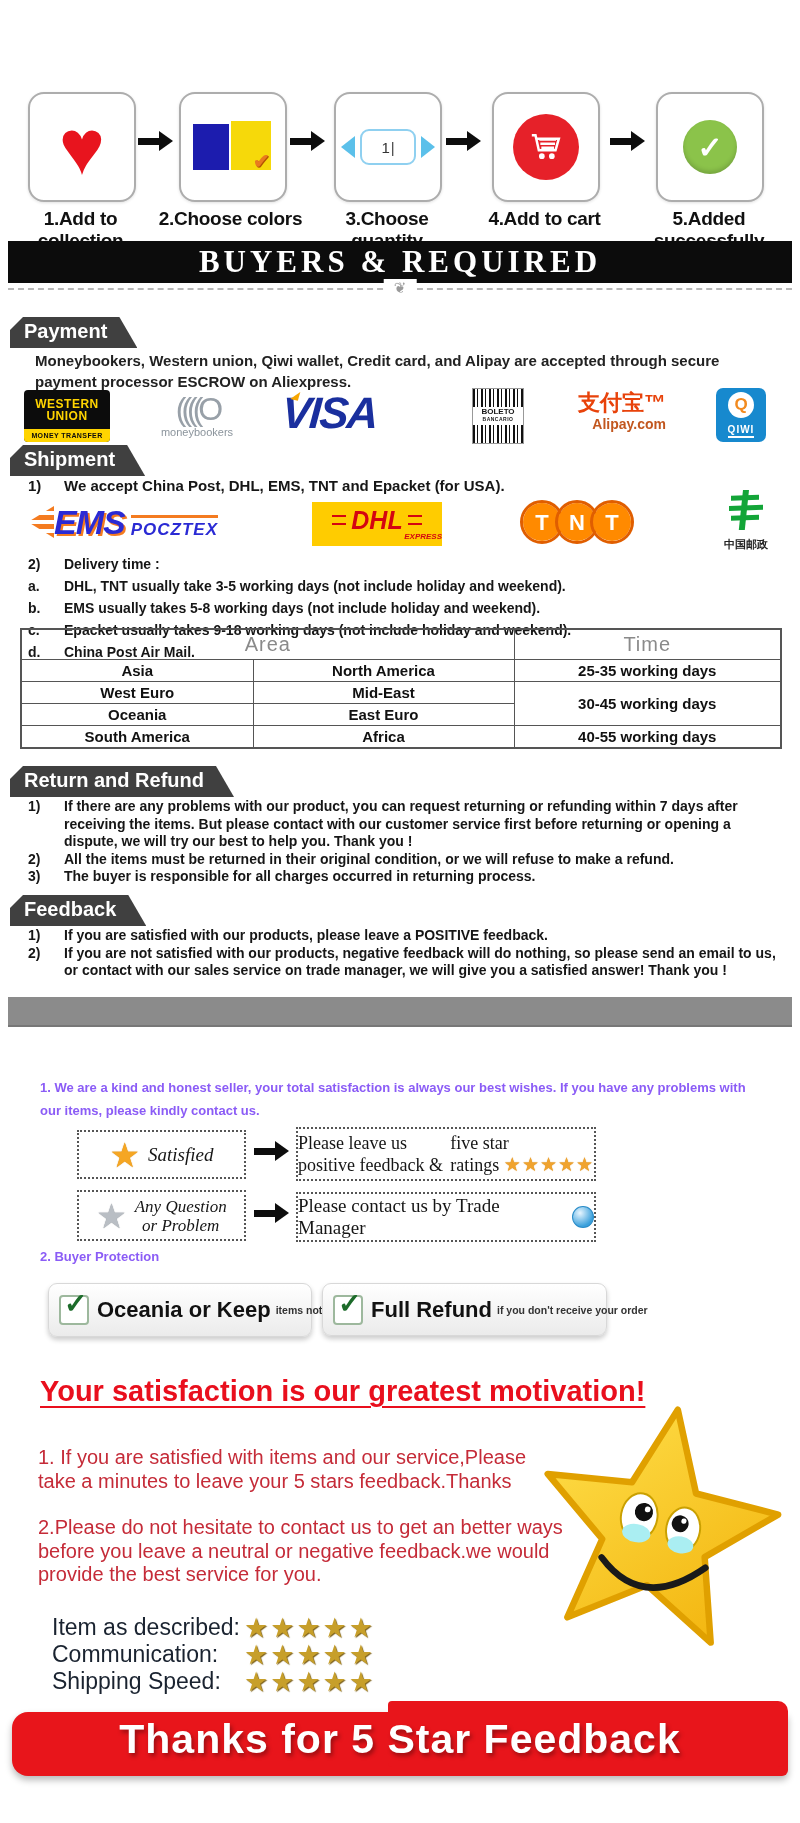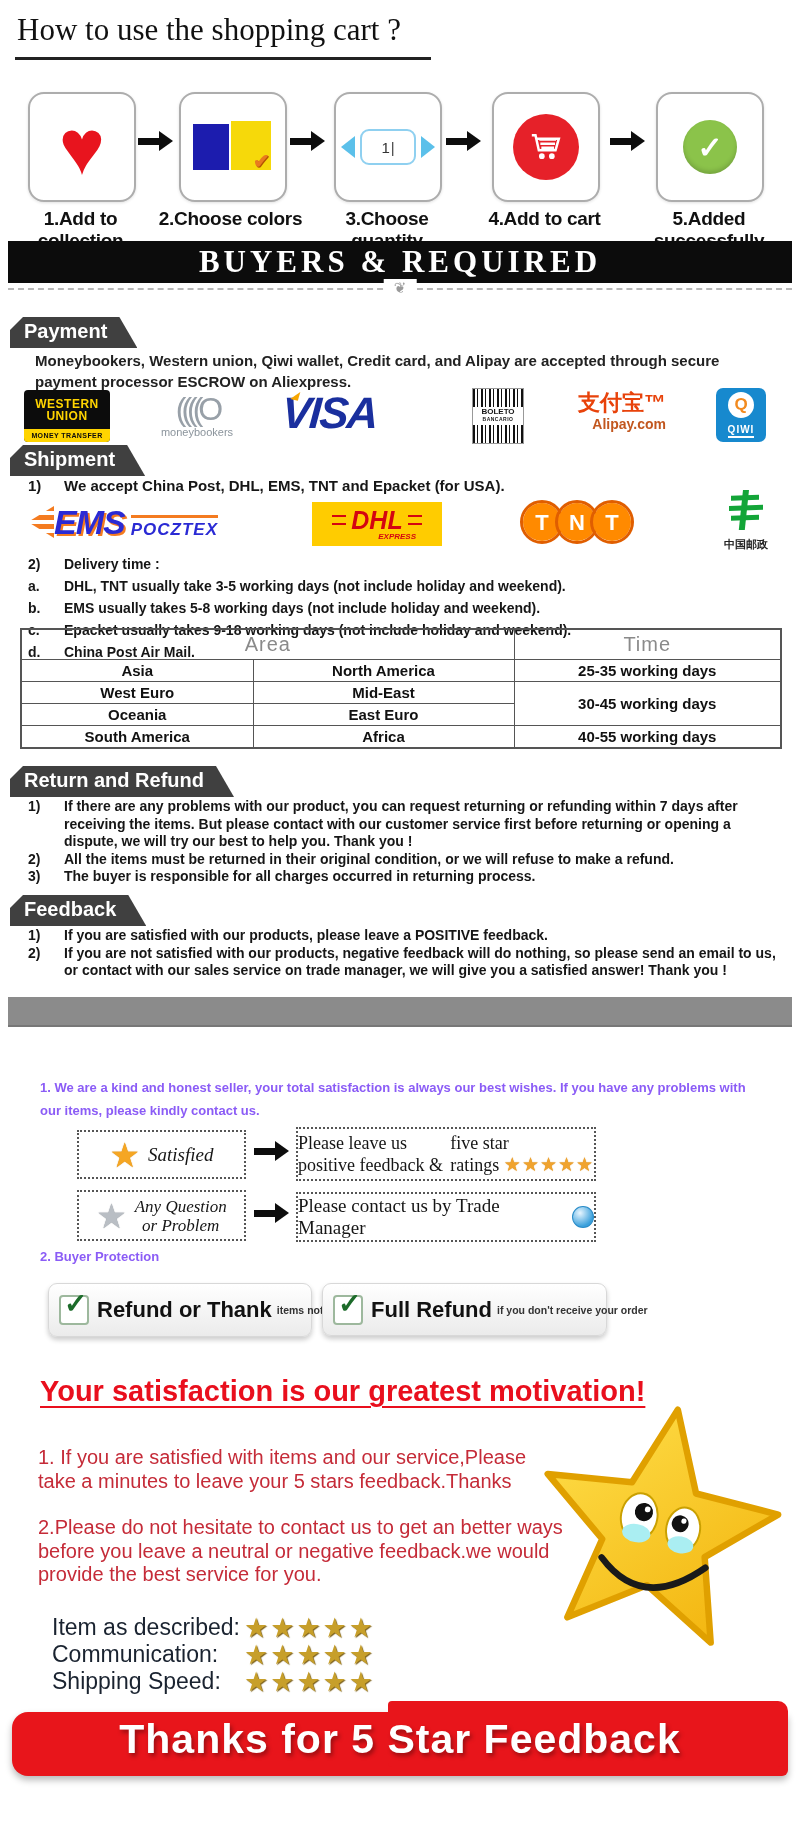--- a/index.html
+++ b/index.html
@@ -78,21 +78,21 @@
                clip-path:polygon(100% 0,100% 100%,0 50%);}
   .ems-text{font-style:italic;font-weight:bold;font-size:34px;color:#2a2ad4;letter-spacing:-1px;line-height:34px;
             text-shadow:2px 2px 0 #f47b20;}
   .ems-suffix{font-style:italic;font-weight:bold;font-size:17px;color:#2a2ad4;margin:10px 0 0 6px;letter-spacing:1px;
               border-top:3px solid #f47b20;padding-top:2px;}
   .dhl{left:312px;top:502px;width:130px;height:44px;background:#ffcc00;display:flex;flex-direction:column;
        align-items:center;justify-content:center;}
   .dhl-row{display:flex;align-items:center;gap:5px;}
   .dhl-dash{width:14px;height:6px;border-top:2px solid #d40511;border-bottom:2px solid #d40511;}
   .dhl-text{font-style:italic;font-weight:bold;font-size:25px;color:#d40511;letter-spacing:0;line-height:24px;}
-  .dhl-sub{font-style:italic;font-weight:bold;font-size:8px;color:#d40511;align-self:flex-end;margin-right:26px;}
+  .dhl-sub{font-style:italic;font-weight:bold;font-size:8px;color:#d40511;align-self:flex-end;}
   .tnt{left:520px;top:498px;width:126px;height:48px;display:flex;align-items:center;}
   .tnt-c{width:44px;height:44px;border-radius:50%;background:#ff8a00;border:3px solid #e05e00;color:#fff;
          font-size:22px;font-weight:bold;text-align:center;line-height:40px;box-sizing:border-box;background-clip:padding-box;}
   .tnt-c + .tnt-c{margin-left:-9px;}
   .cpost{left:712px;top:490px;width:68px;height:66px;text-align:center;}
   .cpost-label{font-size:11px;font-weight:bold;color:#222;margin-top:1px;}
 
   
   .dtable{left:20px;top:628px;}
   .dtable table{border-collapse:collapse;width:760px;table-layout:fixed;border:2px solid #555;}
@@ -127,21 +127,20 @@
                box-shadow:0 4px 7px rgba(0,0,0,.28);}
   .ribbon-raise{left:388px;top:1701px;width:400px;height:66px;background:#e8151b;border-radius:4px 10px 10px 4px;}
   .ribbon-text{left:12px;top:1716px;width:776px;text-align:center;font-size:41px;font-weight:bold;color:#fff;
                text-shadow:2px 3px 4px rgba(0,0,0,.35);letter-spacing:1px;}
 </style>
 </head>
 <body>
 
 <div id="page">
 
-  <div class="abs main-title">How to use the shopping cart ?</div>
 
   <div class="abs step-card" style="left:28px">
     <span class="heart">♥</span>
   </div>
   <div class="abs step-card" style="left:179px">
     <span class="sw-wrap">
       <span class="sw-blue"></span>
         <span class="sw-yellow"></span>
         <span class="sw-check">✔</span>
     </span>
@@ -360,21 +359,21 @@
     <span class="serif" style="font-size:19px">Please contact us by Trade Manager</span>
     <span class="tm-icon"></span>
   </div>
 
   <div class="abs intro-text" style="left:40px;top:1245px">2. Buyer Protection</div>
 
   <div class="abs badge" style="left:48px;top:1283px;width:242px;height:52px">
     <span class="cb">
         <span>✓</span>
       </span>
-    <span class="badge-title">Refund or Thank</span>
+    <span class="badge-title">Oceania or Keep</span>
     <span class="badge-sub">items not as described</span>
   </div>
   <div class="abs badge" style="left:322px;top:1283px;width:263px;height:51px">
     <span class="cb">
         <span>✓</span>
       </span>
     <span class="badge-title">Full Refund</span>
     <span class="badge-sub">if you don't receive your order</span>
   </div>
 

